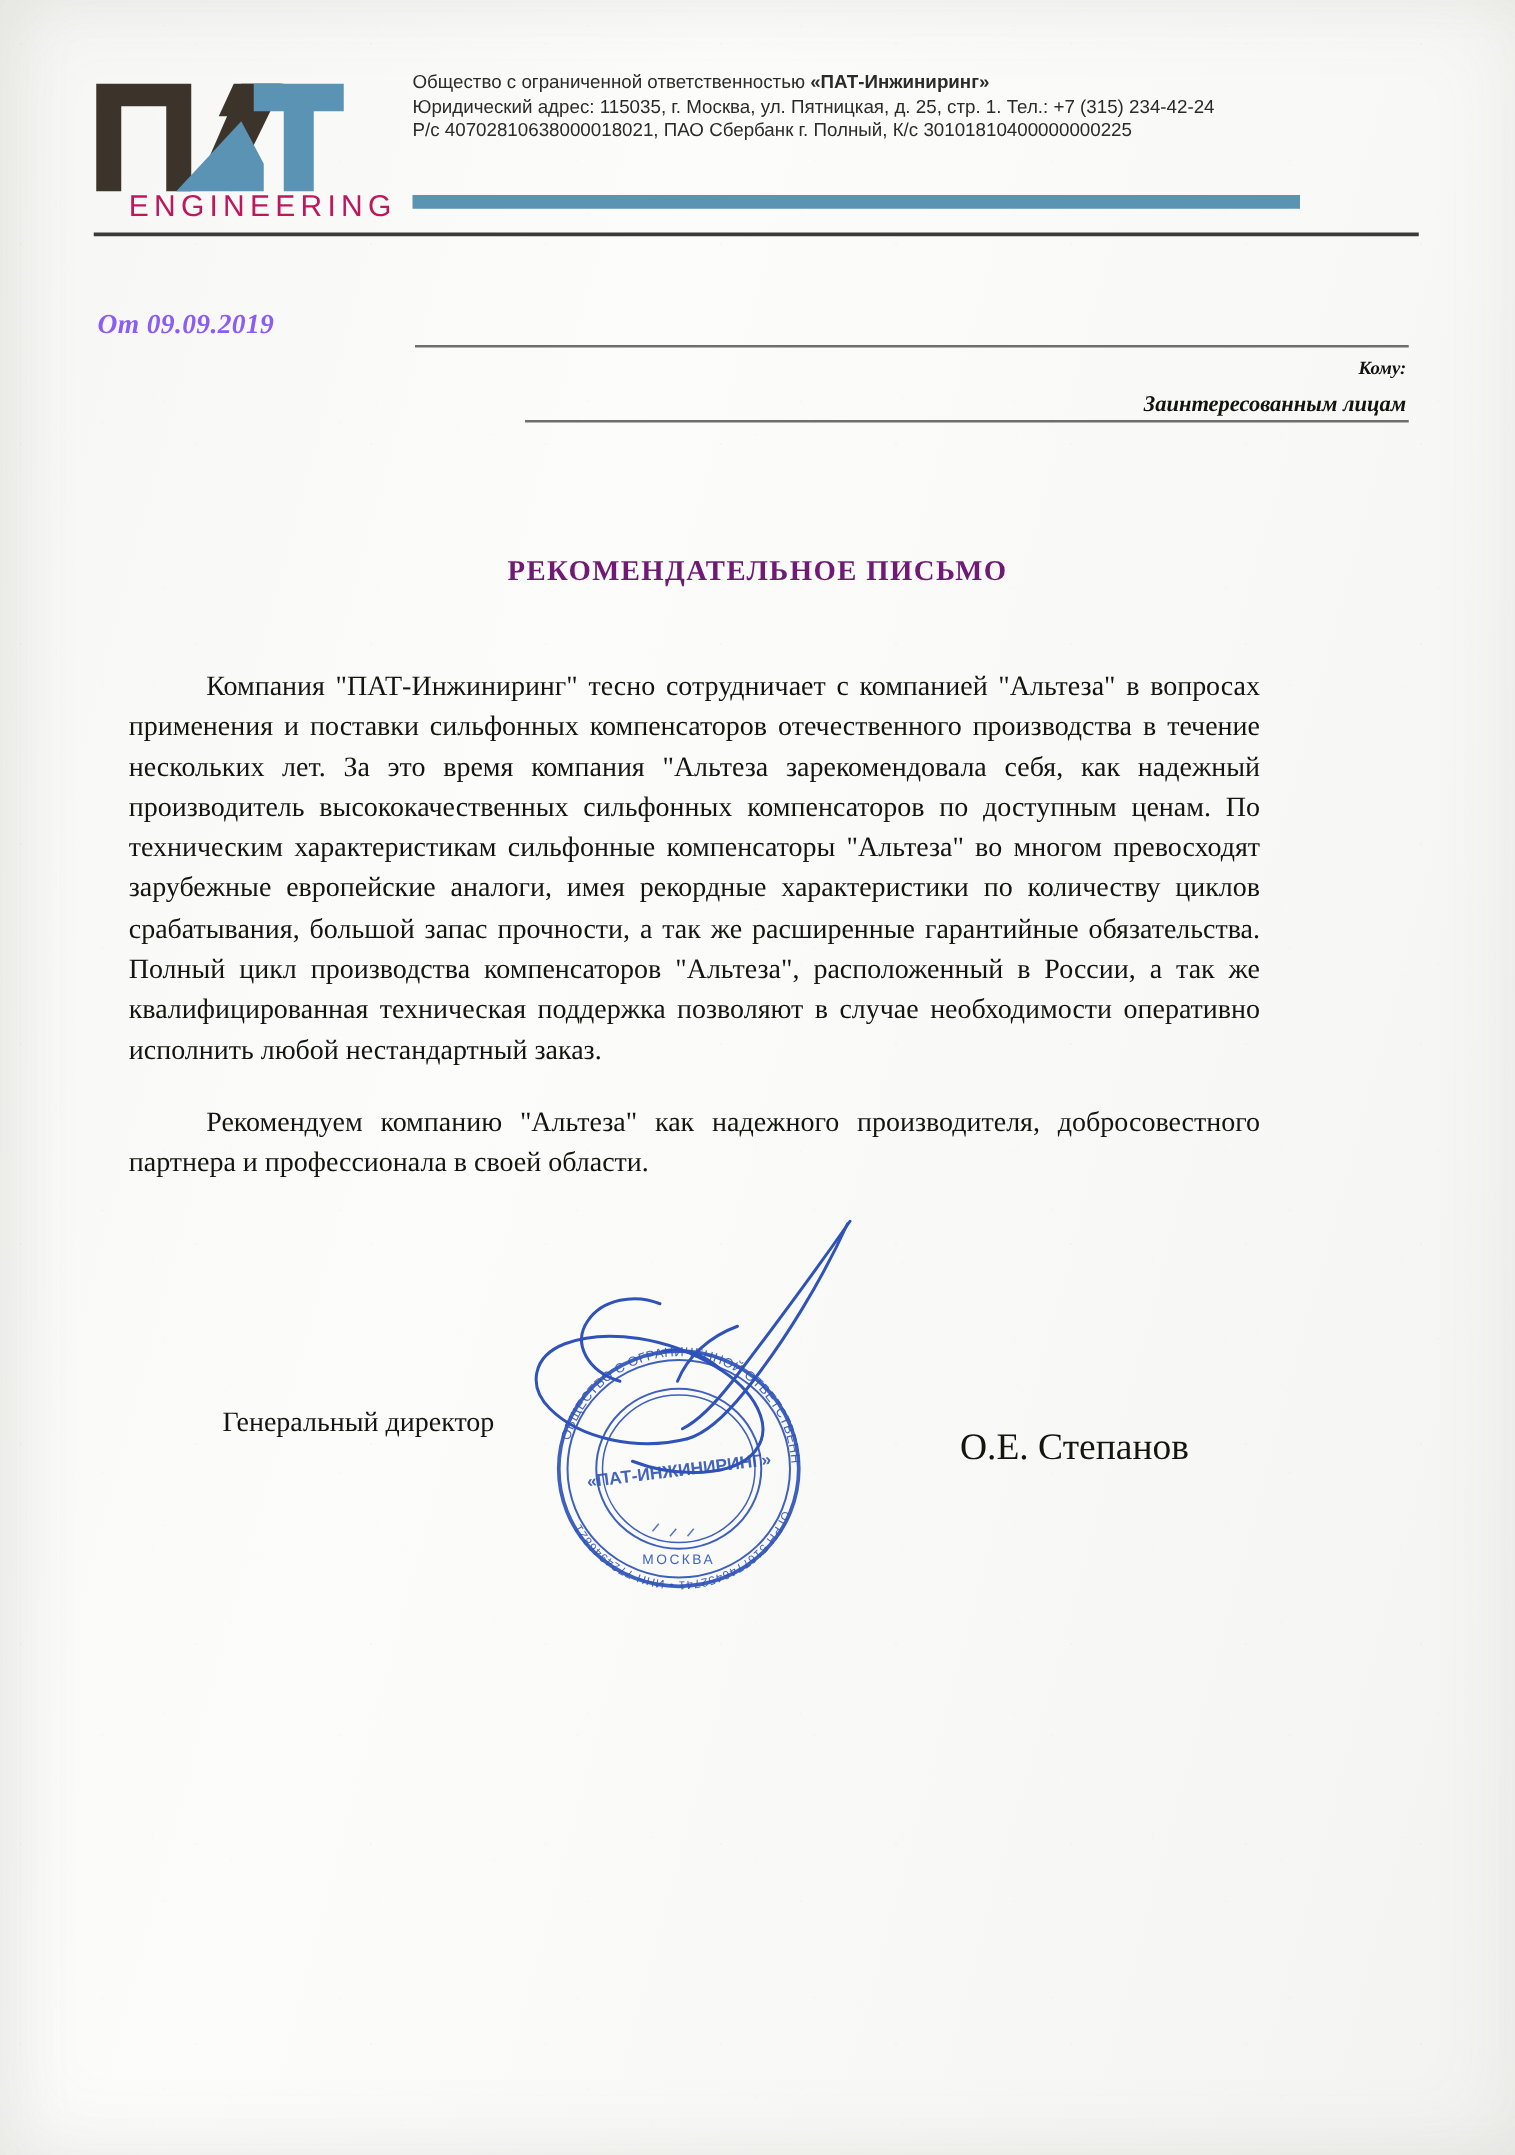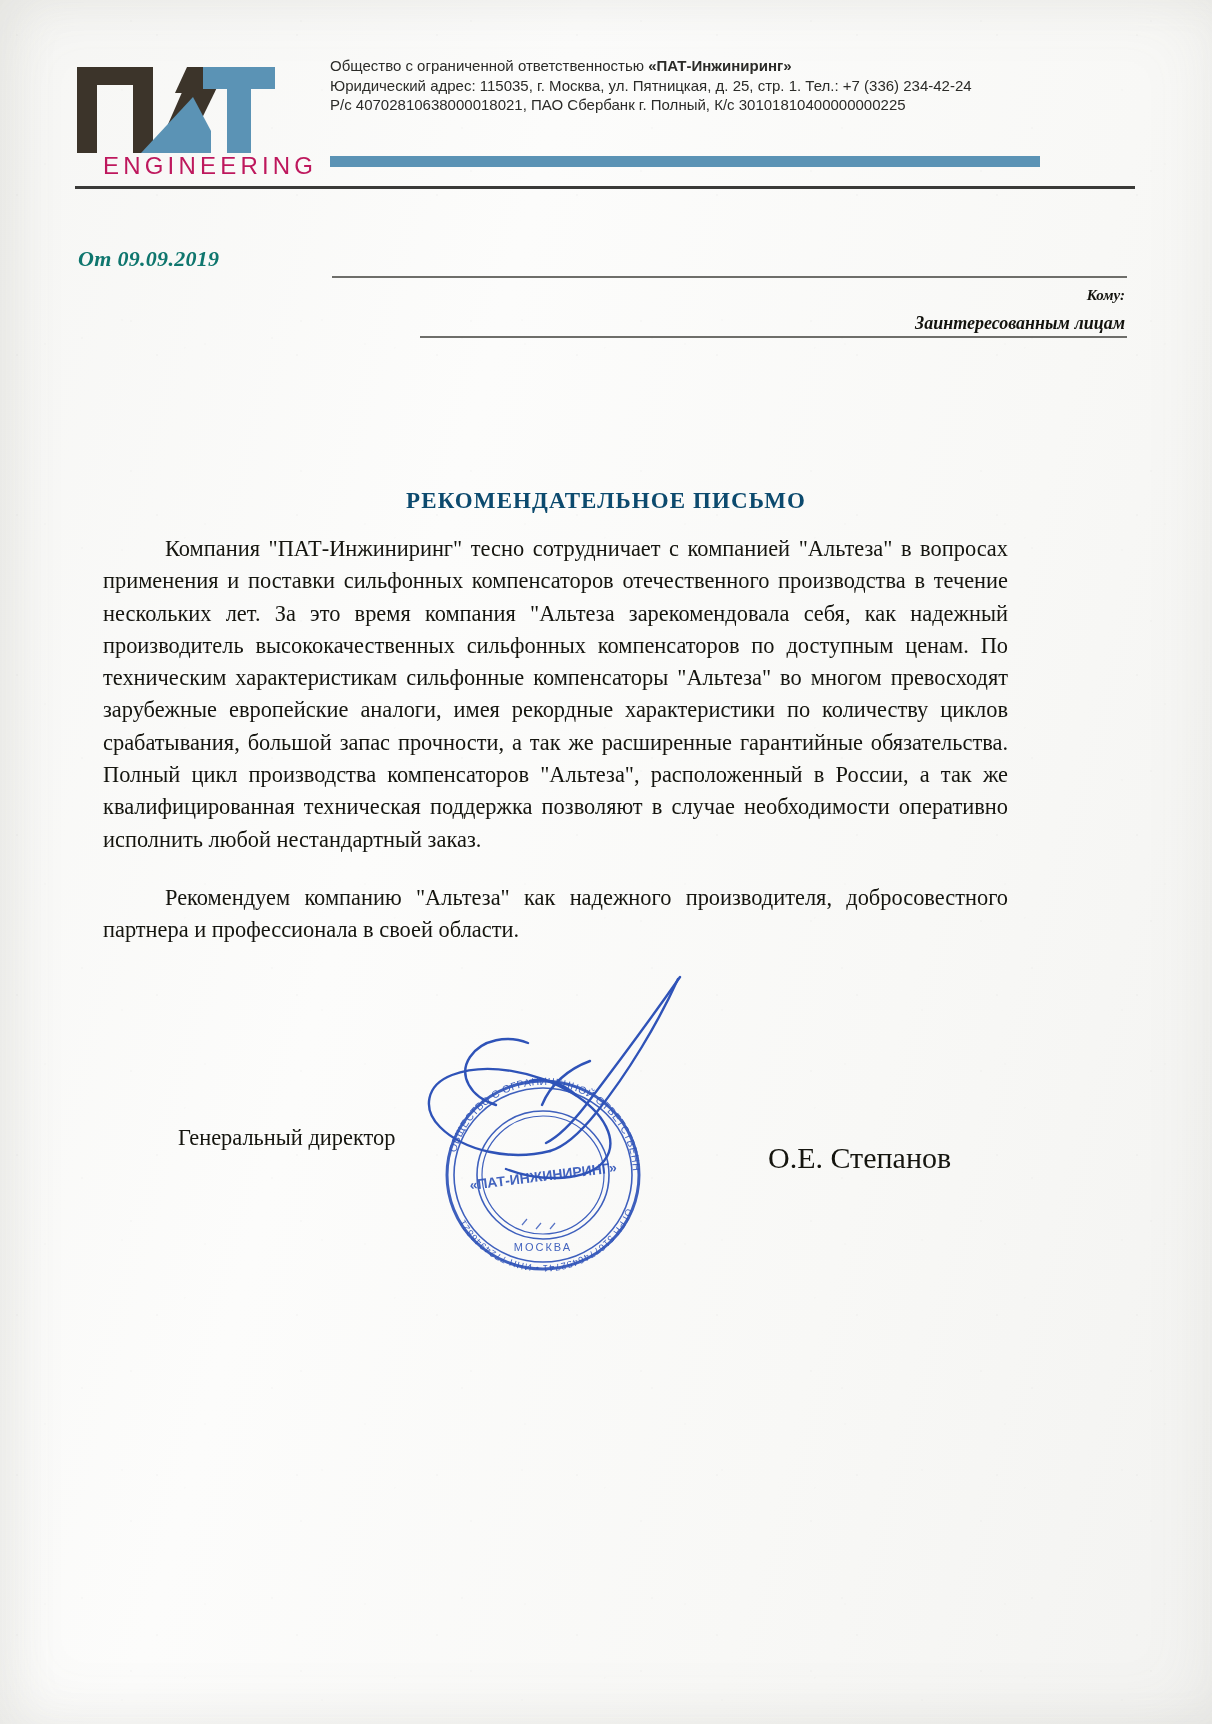--- a/index.html
+++ b/index.html
@@ -61,21 +61,21 @@
     background:#5b93b5;
   }
   .hr-thick{
     position:absolute;left:75px;top:186px;width:1060px;height:3px;
     background:#3a3a38;
   }
 
   
   .date-line{
     position:absolute;left:78px;top:246px;
-    font-style:italic;font-weight:bold;font-size:22px;color:#0f766e;
+    font-style:italic;font-weight:bold;font-size:22px;color:#8b5cf6;
     letter-spacing:.3px;
   }
   .rule-top{
     position:absolute;left:332px;top:276px;width:795px;height:2px;
     background:#6e6e6a;
   }
   .rule-bottom{
     position:absolute;left:420px;top:336px;width:707px;height:2px;
     background:#6e6e6a;
   }
@@ -84,21 +84,21 @@
     text-align:right;
     font-style:italic;font-weight:bold;color:#13130e;
   }
   .addressee .kom{font-size:15px;line-height:27px;}
   .addressee .who{font-size:18px;line-height:29px;}
 
   
   .doc-title{
     position:absolute;left:0;top:444px;width:1212px;
     text-align:center;
-    font-weight:bold;font-size:23px;letter-spacing:1.1px;color:#0c4a6e;margin-top:44px;
+    font-weight:bold;font-size:23px;letter-spacing:1.1px;color:#701a75;
   }
 
   
   .body-text{
     position:absolute;left:103px;top:533px;width:905px;
     font-size:22.4px;line-height:32.3px;
     text-align:justify;color:#15150f;
   }
   .body-text p{margin:0 0 26px 0;text-indent:62px;}
   .body-text p:last-child{margin-bottom:0;}
@@ -146,21 +146,21 @@
 
       <path d="M66 108 L118 52 L136 86 L136 108 Z" fill="#5b93b5"></path>
 
       <path d="M128 22 L200 22 L200 44 L176 44 L176 108 L152 108 L152 44 L128 44 Z" fill="#5b93b5"></path>
     </svg>
   </div>
   <div class="logo-sub">ENGINEERING</div>
 
   <div class="company-block">
     <div class="l1"><span class="lead">Общество с ограниченной ответственностью </span><span>«ПАТ-Инжиниринг»</span></div>
-    <div>Юридический адрес: 115035, г. Москва, ул. Пятницкая, д. 25, стр. 1. Тел.: +7 (336) 234-42-24</div>
+    <div>Юридический адрес: 115035, г. Москва, ул. Пятницкая, д. 25, стр. 1. Тел.: +7 (315) 234-42-24</div>
     <div>Р/с 40702810638000018021, ПАО Сбербанк г. Полный, К/с 30101810400000000225</div>
   </div>
 
   <div class="blue-bar"></div>
 </div>
 <div class="hr-thick"></div>
 
 <div class="date-line">От 09.09.2019</div>
 <div class="rule-top"></div>
 <div class="addressee">

